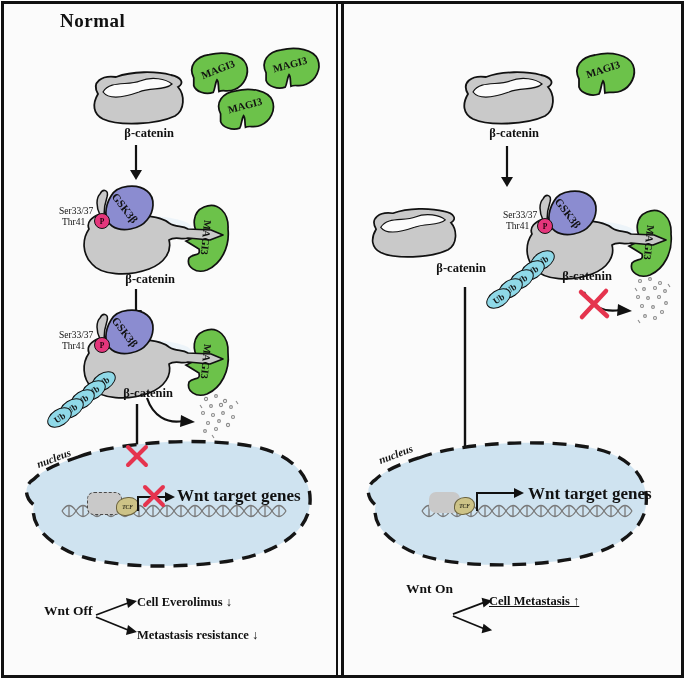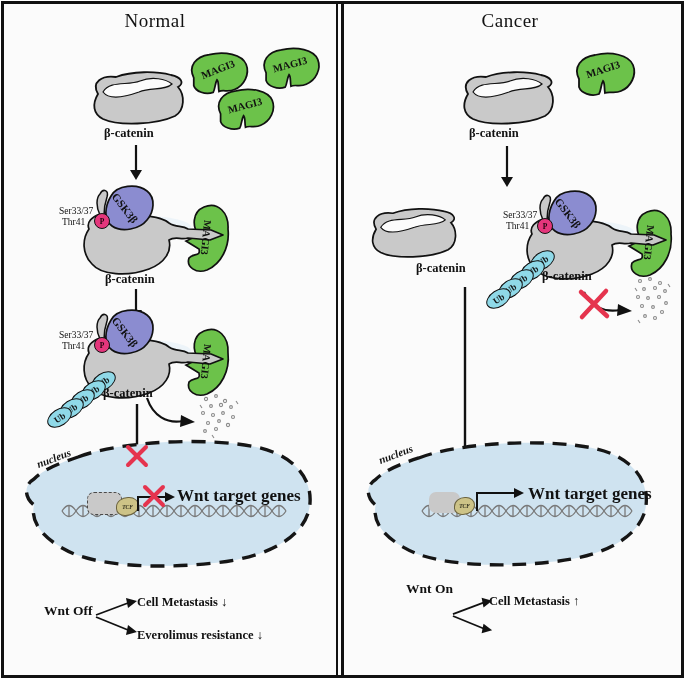--- a/index.html
+++ b/index.html
@@ -2,22 +2,22 @@
 <html><head>
 <meta charset="utf-8">
 <style>
   html,body{margin:0;padding:0;background:#ffffff;}
   #stage{position:relative;width:685px;height:679px;background:#ffffff;
          font-family:"Liberation Serif","DejaVu Serif",serif;color:#111;overflow:hidden;}
   .frame{position:absolute;left:1px;top:1px;right:1px;bottom:1px;border:3px solid #111;background:#fbfbfb;}
   .divider1{position:absolute;top:1px;bottom:1px;left:336px;width:2px;background:#111;}
   .divider2{position:absolute;top:1px;bottom:1px;left:341px;width:3px;background:#111;}
   .lbl{position:absolute;white-space:nowrap;color:#111;}
-  .title{font-size:19px;font-weight:normal;width:190px;text-align:center;letter-spacing:.5px;}
-  .prot{font-size:12.5px;font-weight:bold;width:70px;text-align:left;}
+  .title{font-size:19px;font-weight:bold;width:190px;letter-spacing:.5px;}
+  .prot{font-size:12.5px;font-weight:bold;width:70px;text-align:right;}
   .site{font-size:9.5px;}
   .gsk{font-size:11px;font-weight:bold;width:60px;text-align:center;transform:rotate(52deg);}
   .magiv{font-size:10.5px;font-weight:bold;width:60px;text-align:center;transform:rotate(96deg);}
   .magit{font-size:10.5px;font-weight:bold;width:60px;text-align:center;}
   .nuclbl{font-size:11px;font-style:italic;font-weight:bold;transform:rotate(-21deg);}
   .wnt{font-size:17px;font-weight:bold;}
   .state{font-size:13.5px;font-weight:bold;}
   .outcome{font-size:12.5px;font-weight:bold;}
   .ub{position:absolute;width:25px;height:15px;background:#8fd9e8;border:1.5px solid #111;border-radius:50%;
       transform:rotate(-33deg);display:flex;align-items:center;justify-content:center;
@@ -171,24 +171,23 @@
   </svg>
   <div class="lbl wnt" style="left:177px;top:486px;">Wnt target genes</div>
 
   <div class="lbl state" style="left:44px;top:603px;">Wnt Off</div>
   <svg style="left:94px;top:595px;" width="46" height="44" viewBox="0 0 46 44">
     <line x1="2" y1="20" x2="34" y2="8" stroke="#111" stroke-width="1.8"></line>
     <path d="M32,3 L43,6 L34,13 Z" fill="#111"></path>
     <line x1="2" y1="22" x2="34" y2="35" stroke="#111" stroke-width="1.8"></line>
     <path d="M34,30 L43,37 L32,40 Z" fill="#111"></path>
   </svg>
-  <div class="lbl outcome" style="left:137px;top:595px;">Cell Metastasis ↓</div>
-  <div class="lbl outcome" style="left:137px;top:628px;">Everolimus resistance ↓</div>
-
-  <div class="lbl title" style="left:415px;top:10px;">Cancer</div>
+  <div class="lbl outcome" style="left:137px;top:595px;">Cell Everolimus ↓</div>
+  <div class="lbl outcome" style="left:137px;top:628px;">Metastasis resistance ↓</div>
+
 
   <svg style="left:458px;top:66px;" width="100" height="62" viewBox="0 0 100 62">
     <path d="M10,28 C3,16 14,9 28,11 C44,5 68,5 83,9 C93,11 97,17 90,21 C97,29 97,44 87,50 C68,59 30,60 15,53 C5,48 4,38 10,28 Z" fill="#c9c9c9" stroke="#111" stroke-width="1.8"></path>
     <path d="M15,26 C22,14 40,20 52,15 C64,10 78,13 84,18 C77,25 63,21 51,26 C37,31 21,34 15,26 Z" fill="#fcfcfc" stroke="#111" stroke-width="1.2"></path>
   </svg>
   <div class="lbl prot" style="left:469px;top:126px;">β-catenin</div>
 
   <svg style="left:571px;top:51px;" width="66" height="46" viewBox="0 0 66 46">
     <path d="M8,28 C2,16 10,6 24,4 C40,0 58,4 62,14 C66,24 60,36 50,40 C44,43 38,40 34,42 C33,36 34,32 32,30 C30,33 30,40 28,43 C20,46 10,42 8,36 Z" stroke="#111" stroke-width="1.8" fill="#6cc24a"></path>
   </svg>
@@ -284,14 +283,14 @@
   </svg>
   <div class="lbl wnt" style="left:528px;top:484px;">Wnt target genes</div>
 
   <div class="lbl state" style="left:406px;top:581px;">Wnt On</div>
   <svg style="left:451px;top:594px;" width="44" height="44" viewBox="0 0 46 44">
     <line x1="2" y1="20" x2="34" y2="8" stroke="#111" stroke-width="1.8"></line>
     <path d="M32,3 L43,6 L34,13 Z" fill="#111"></path>
     <line x1="2" y1="22" x2="34" y2="35" stroke="#111" stroke-width="1.8"></line>
     <path d="M34,30 L43,37 L32,40 Z" fill="#111"></path>
   </svg>
-  <div class="lbl outcome" style="left:489px;top:594px;">Cell Metastasis ↑</div>
+  <div class="lbl outcome" style="left:489px;top:594px;text-decoration:underline;">Cell Metastasis ↑</div>
 </div>
 
 </body></html>

